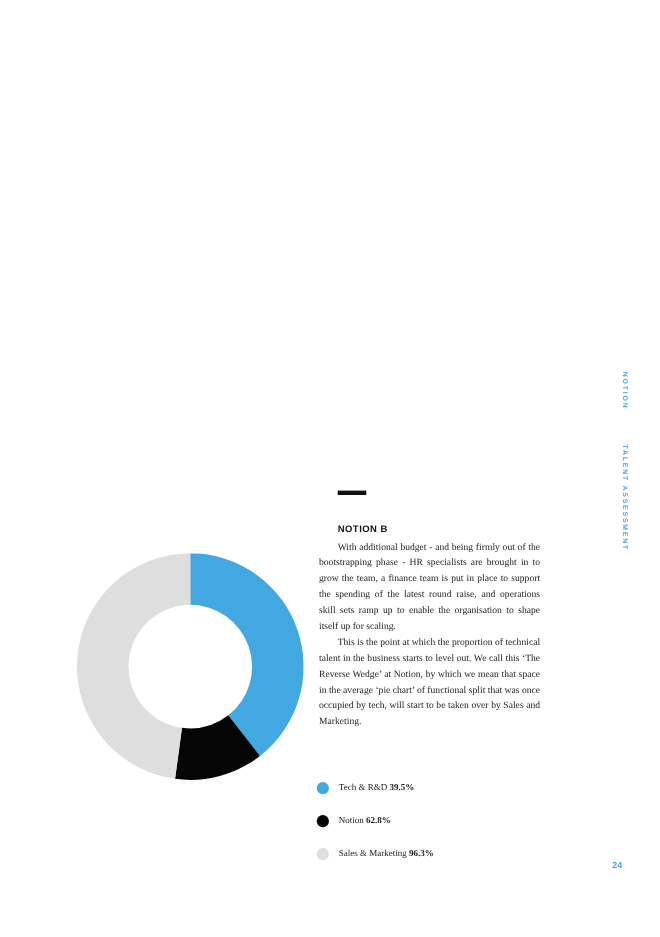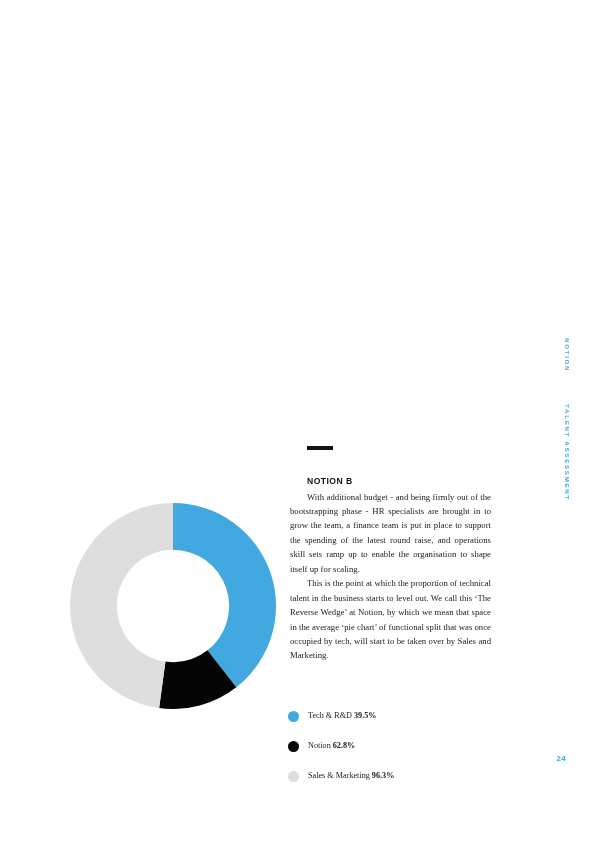--- a/index.html
+++ b/index.html
@@ -35,21 +35,21 @@
     font-size: 6.2px;
     font-weight: 700;
     letter-spacing: 1.7px;
   }
   .rail-label.notion { top: 338px; }
   .rail-label.assessment { top: 404px; }
 
   .page-number {
     position: absolute;
     right: 34px;
-    top: 754px;
+    top: 782px;
     color: #3ba3da;
     font-family: "Liberation Sans", sans-serif;
     font-size: 8px;
     font-weight: 700;
     letter-spacing: 0.3px;
     text-align: center;
   }
 
   
   .chart-wrap {

